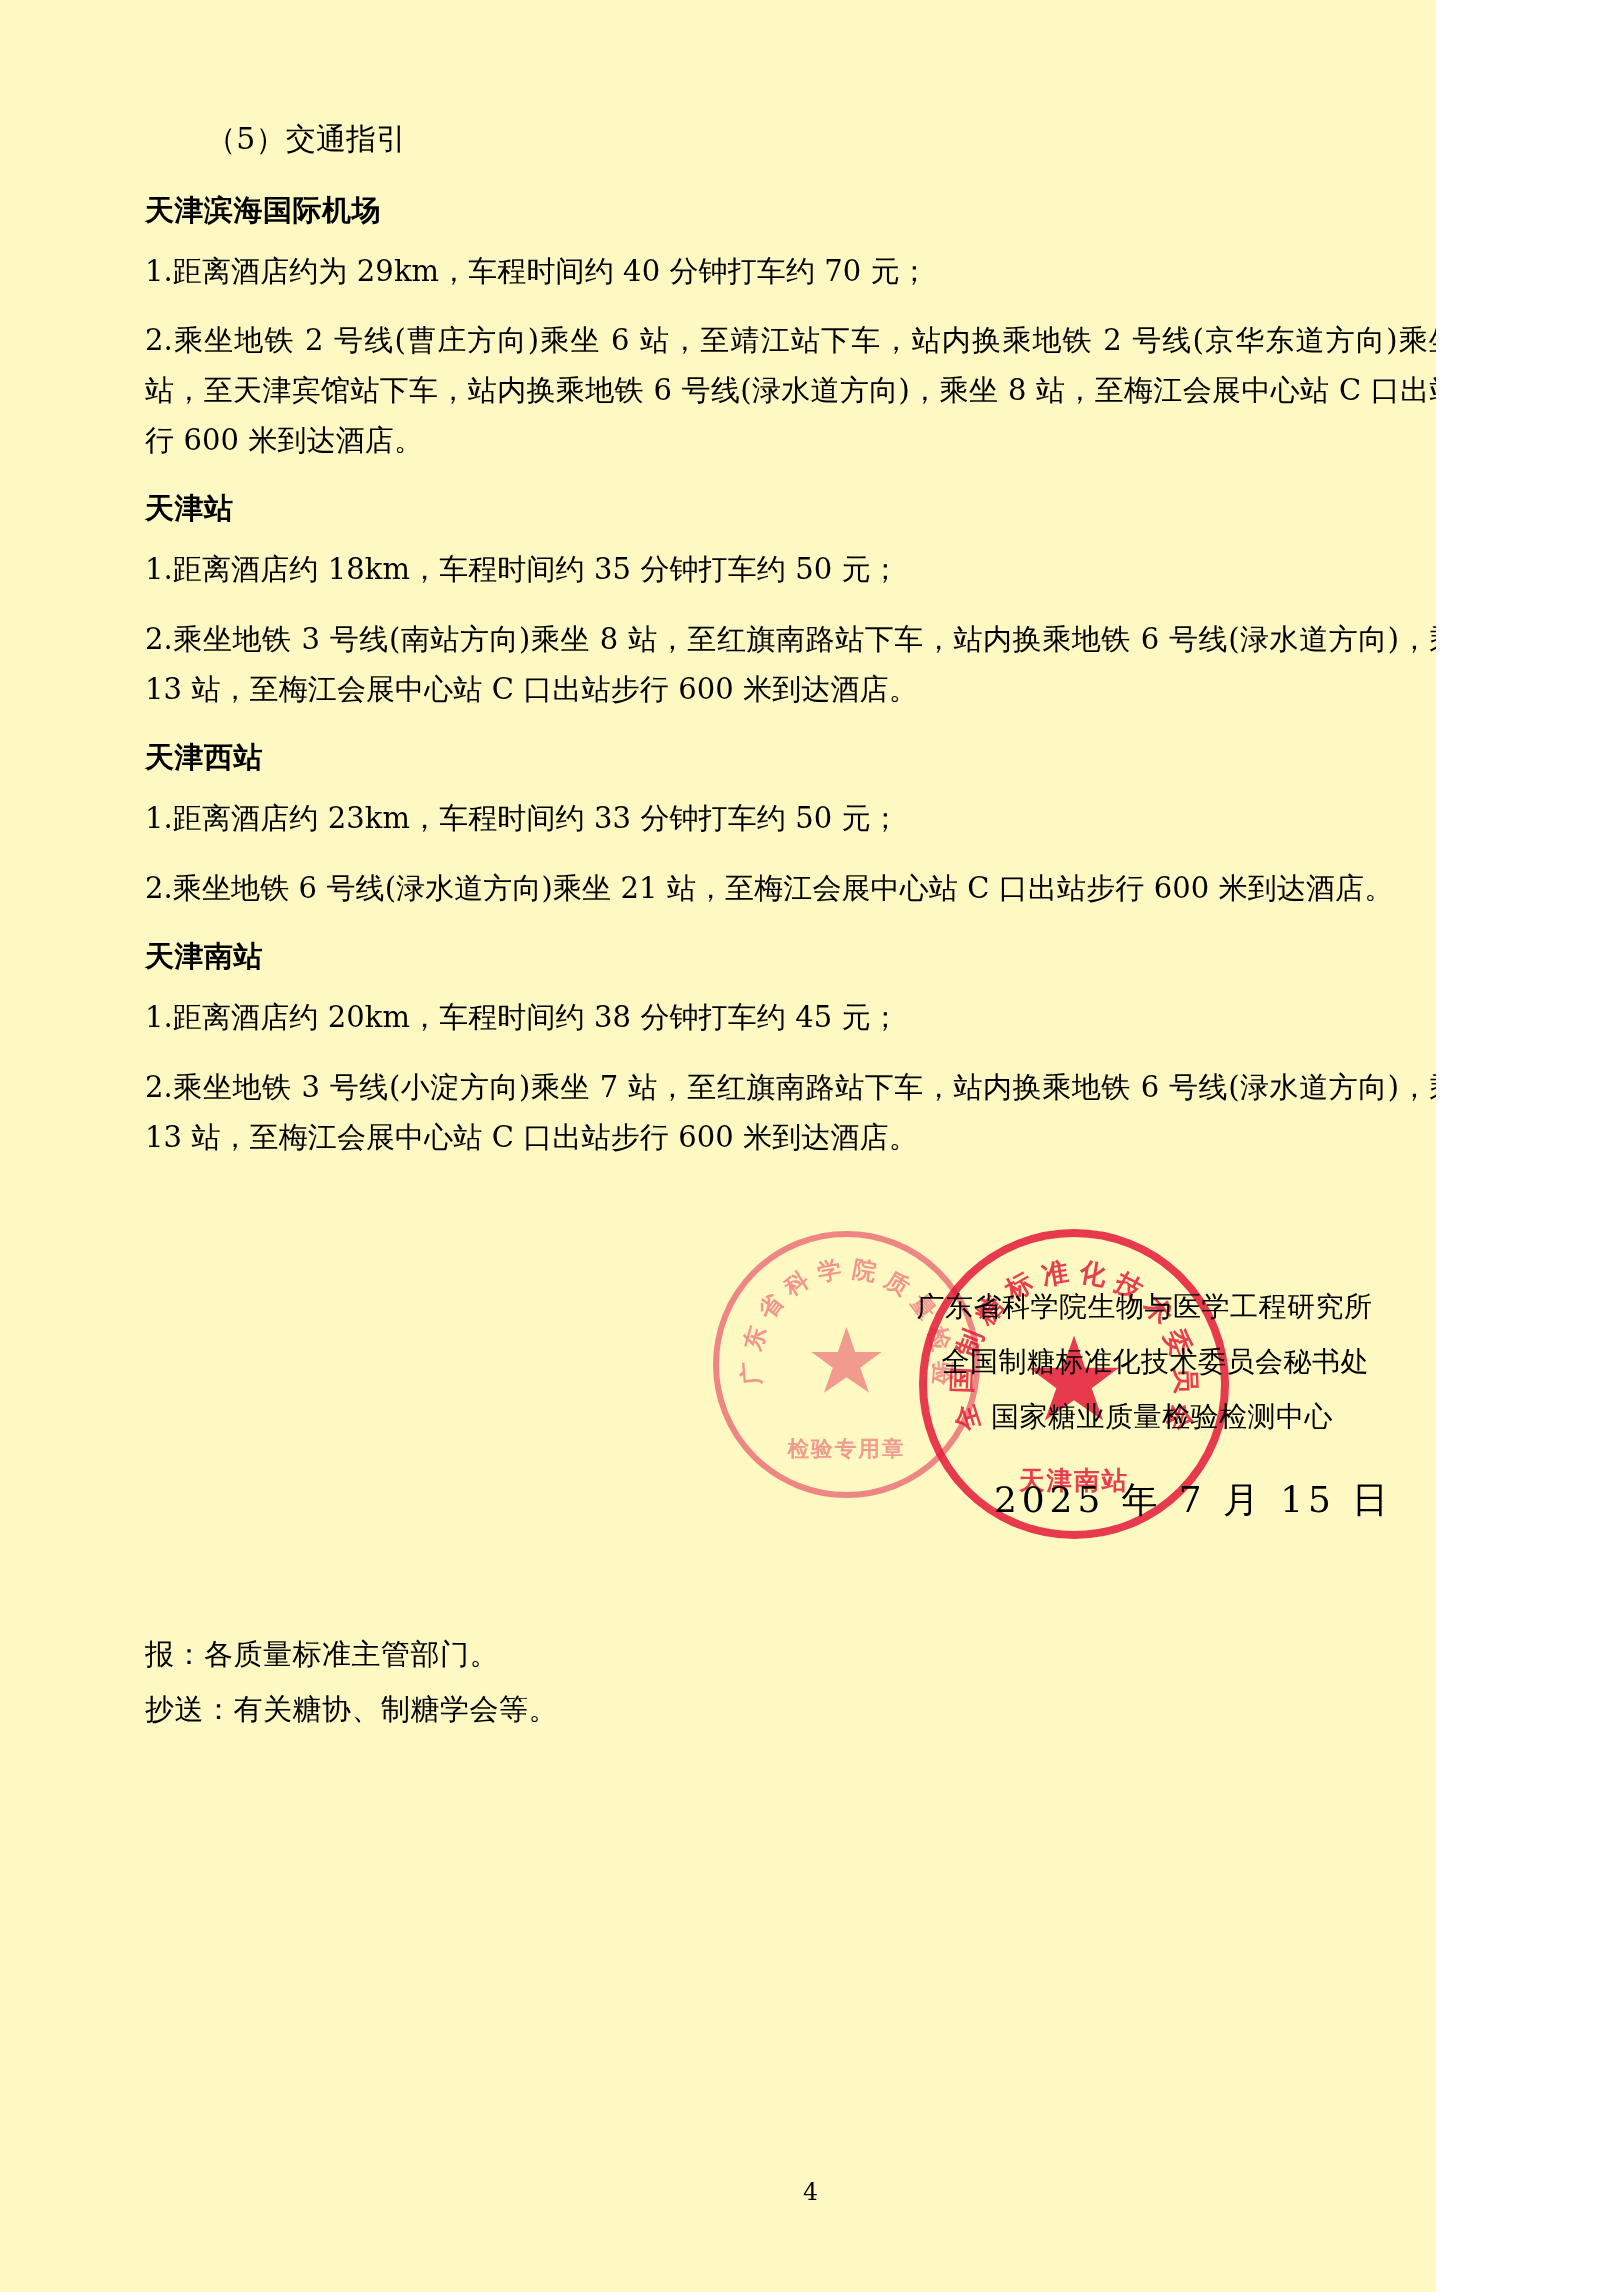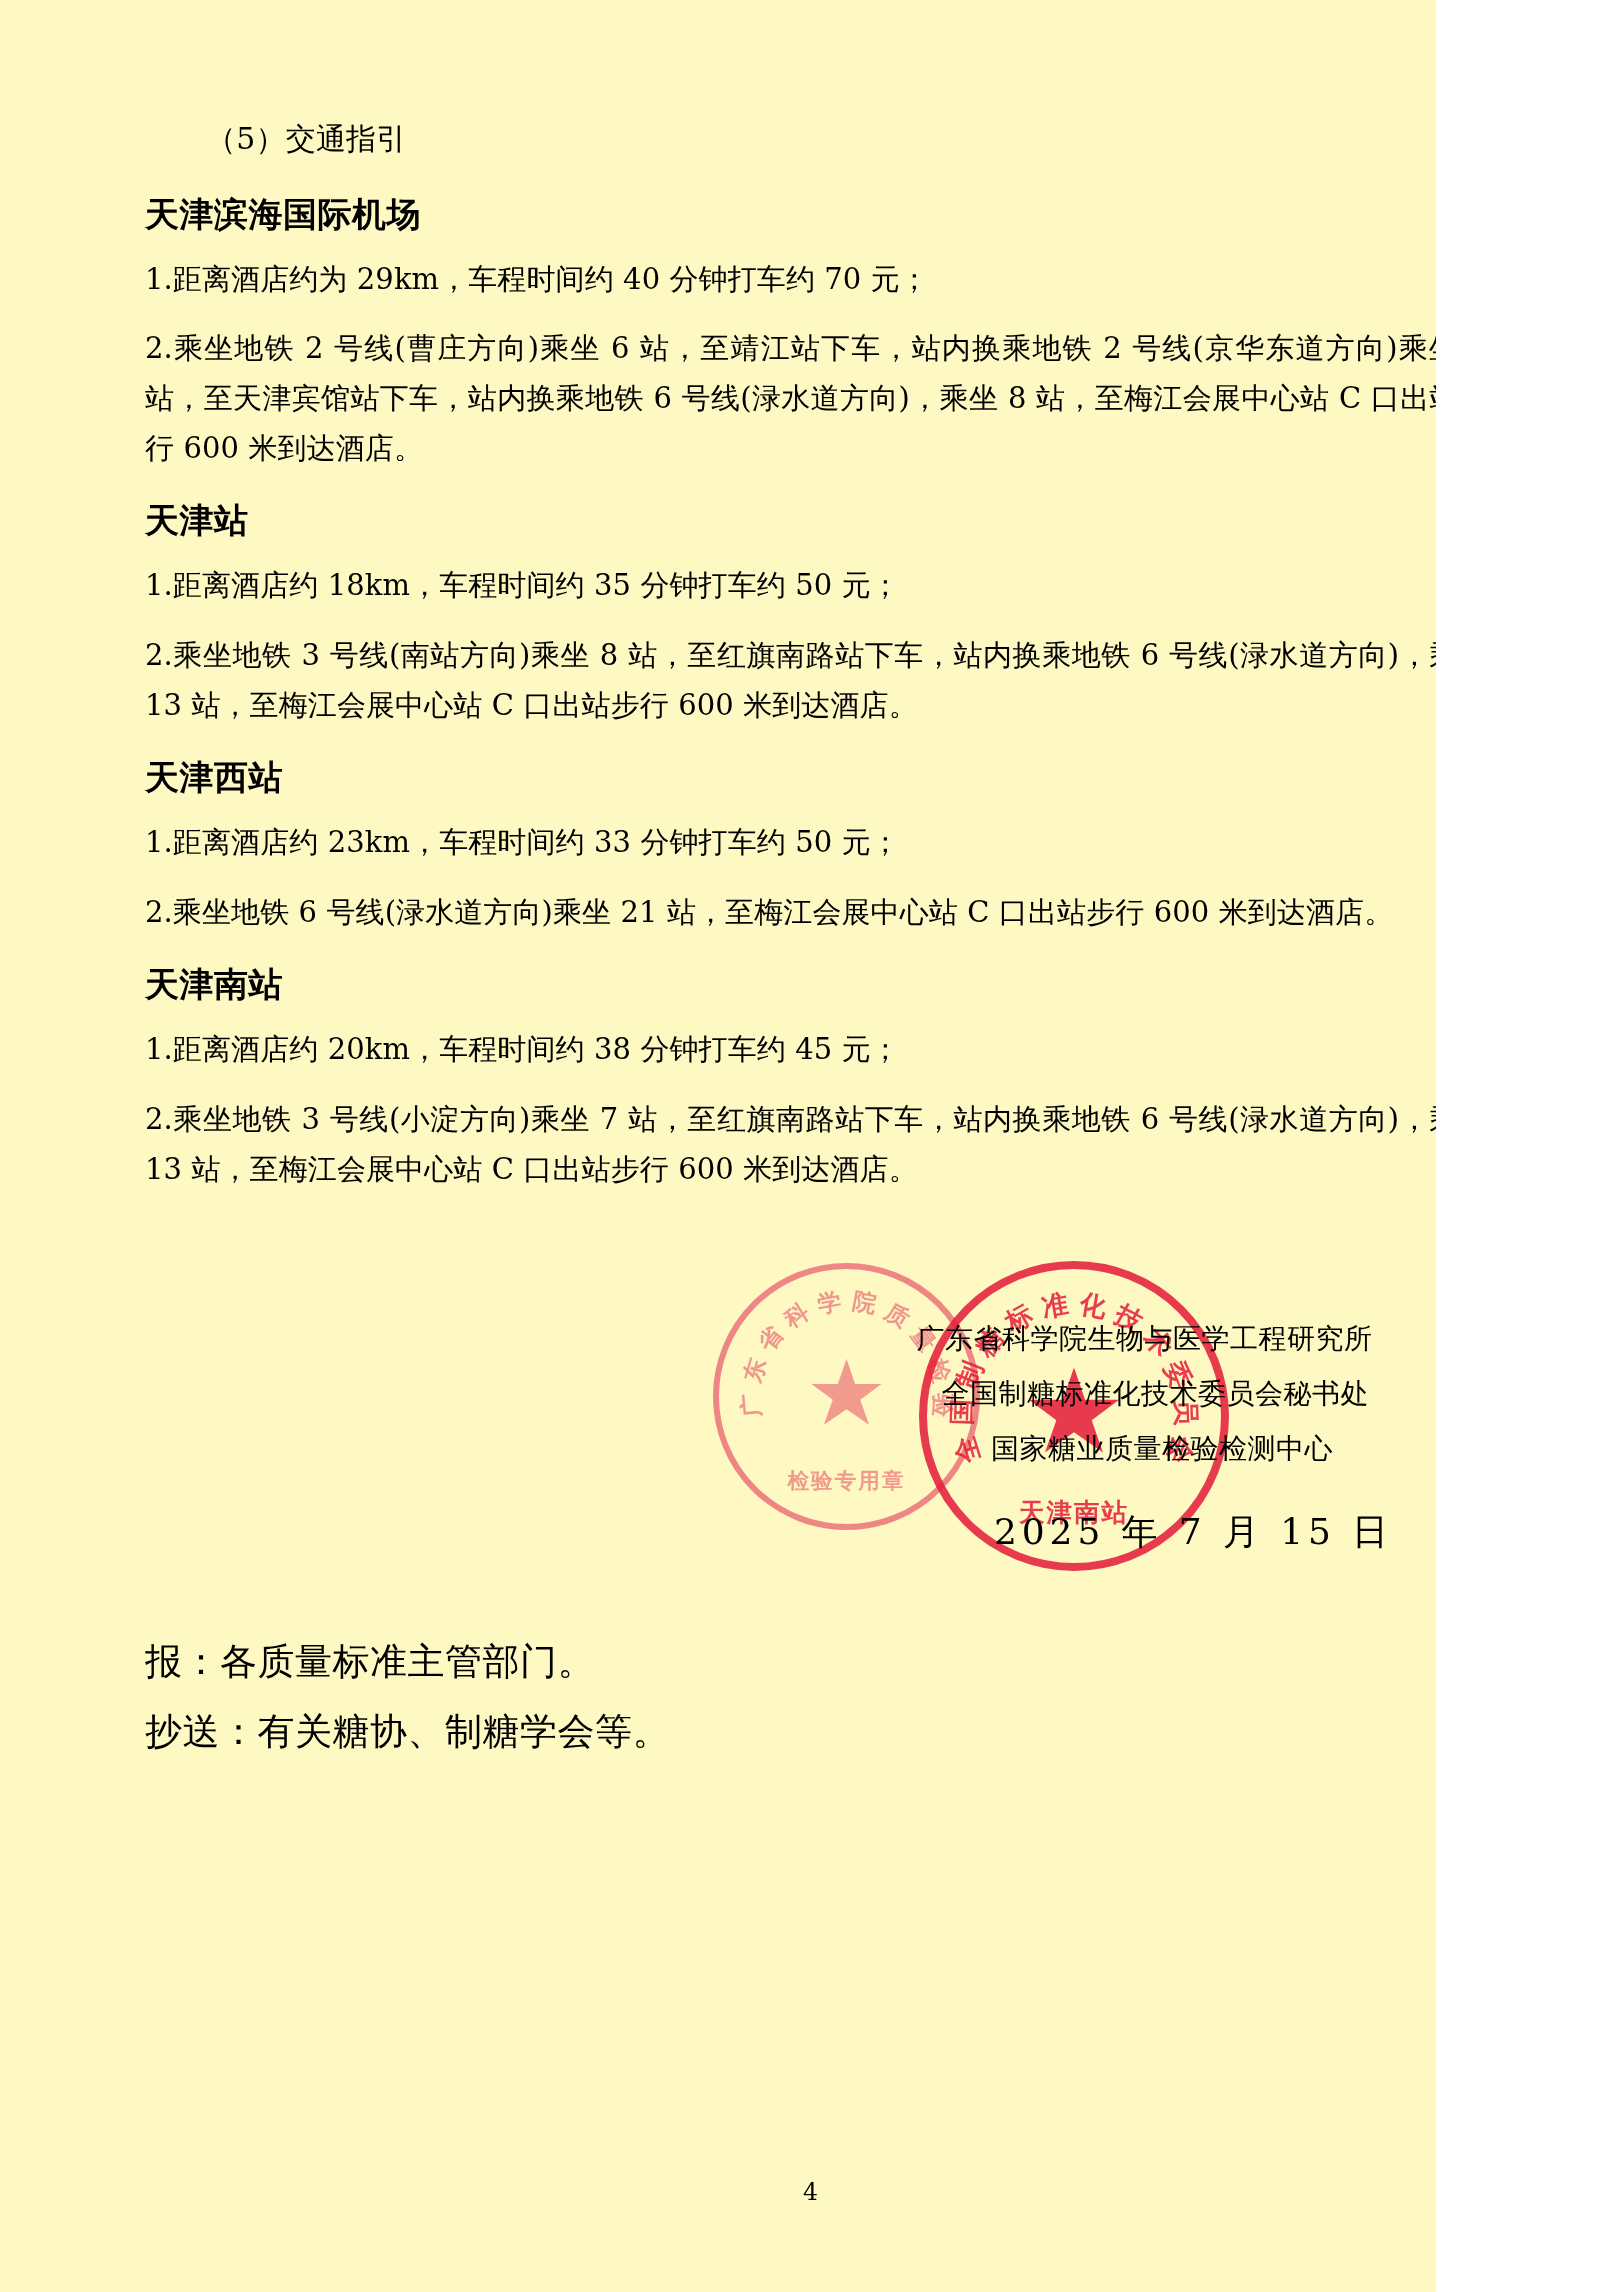--- a/index.html
+++ b/index.html
@@ -40,21 +40,21 @@
     text-justify: inter-character;
     letter-spacing: 0.1px;
   }
   .para.tight {
     margin-bottom: 15.7px;
   }
   .block {
     margin-bottom: 3.9px;
   }
   .heading {
-    font-size: 34px;
+    font-size: 29px;
     line-height: 1.6;
     font-weight: bold;
     margin: 0 0 13.7px 0;
     font-family: "DejaVu Sans", "Liberation Sans", sans-serif;
     letter-spacing: 0.5px;
   }
 
   
   .signature-area {
     position: relative;
@@ -167,21 +167,21 @@
   }
 
   
   .footer-notes {
     position: absolute;
     left: 145px;
     top: 1627px;
     width: 1176px;
   }
   .footer-line {
-    font-size: 37px;
+    font-size: 29px;
     line-height: 1.9;
     letter-spacing: 0.5px;
   }
 
   
   .page-number {
     position: absolute;
     left: 0;
     top: 2178px;
     width: 1621px;

